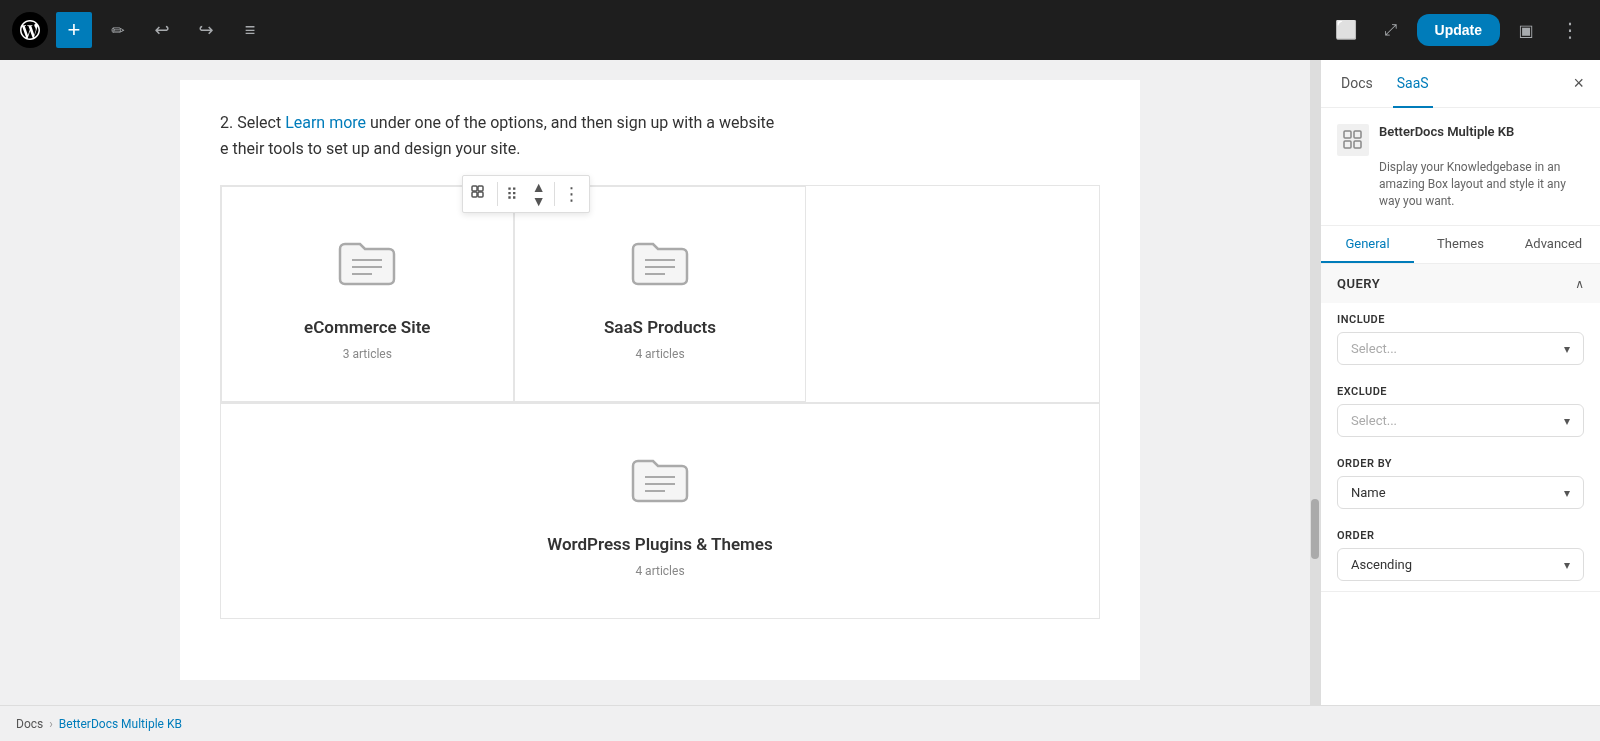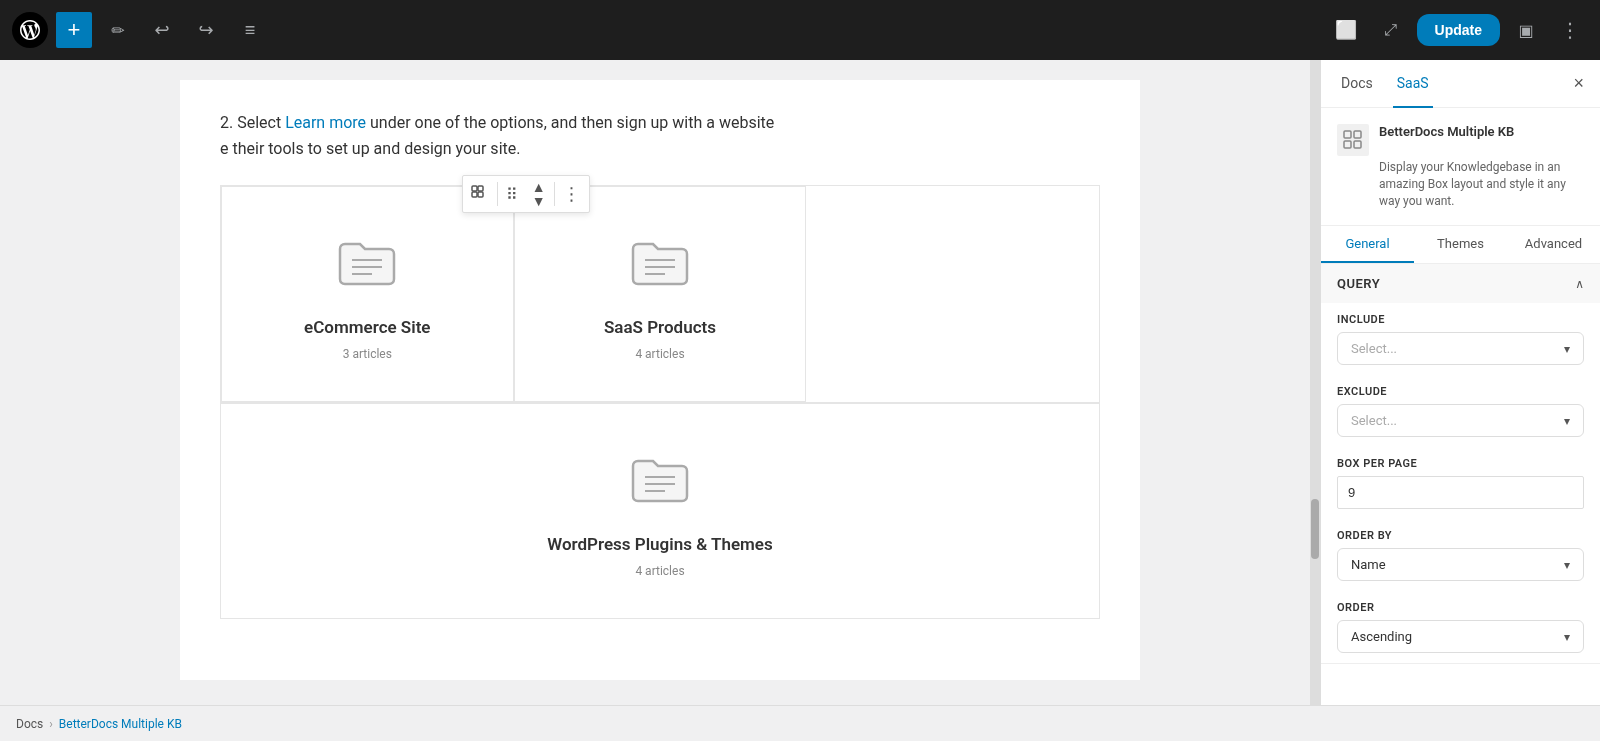--- a/index.html
+++ b/index.html
@@ -329,24 +329,20 @@
       </div>
 
       <div class="sidebar-field">
         <div class="sidebar-field-label">EXCLUDE</div>
         <div class="sidebar-select">
           <span style="color:#aaa;">Select...</span>
           <span class="sidebar-select-arrow">▾</span>
         </div>
       </div>
 
-      <div class="sidebar-field">
-        <div class="sidebar-field-label">BOX PER PAGE</div>
-        <input class="sidebar-input" type="number" value="9" style="">
-      </div>
 
       <div class="sidebar-field">
         <div class="sidebar-field-label">ORDER BY</div>
         <div class="sidebar-select">
           <span>Name</span>
           <span class="sidebar-select-arrow">▾</span>
         </div>
       </div>
 
       <div class="sidebar-field">

